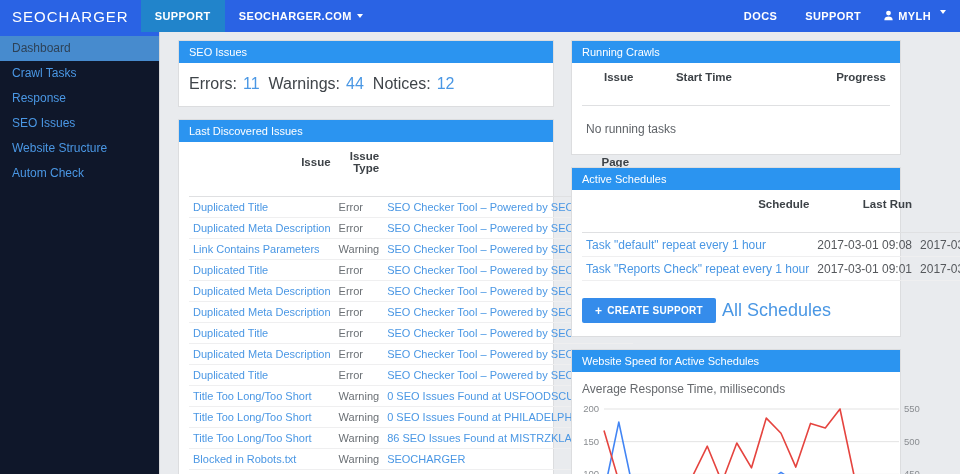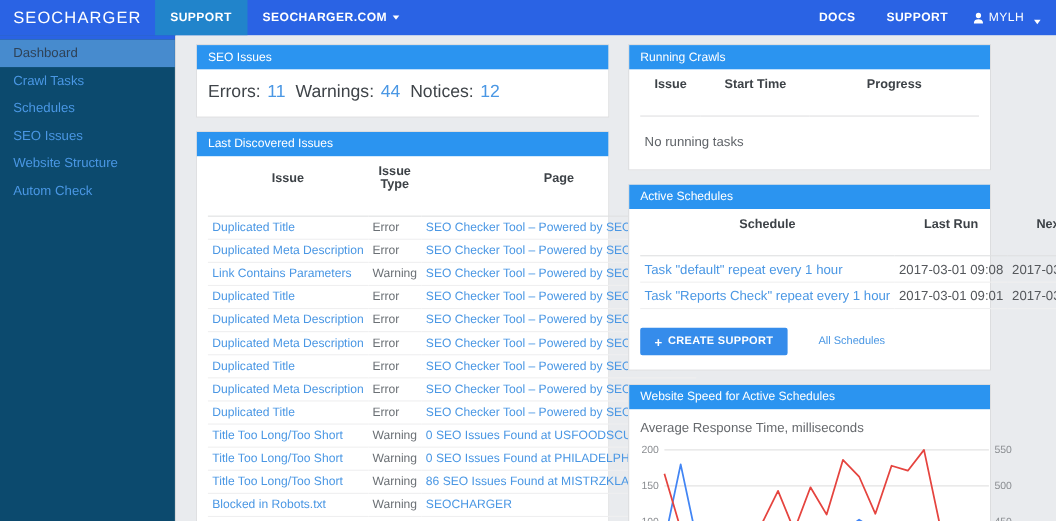--- a/index.html
+++ b/index.html
@@ -6,54 +6,54 @@
   html,body{margin:0;padding:0}
   body{width:960px;height:474px;background:#e9ebee;font-family:"Liberation Sans",sans-serif;overflow:hidden;position:relative}
 
   
   .navbar{position:absolute;top:0;left:0;width:960px;height:32px;background:#2a63e4;display:flex;align-items:stretch;color:#fff;z-index:5}
   .brand{display:flex;align-items:center;padding:0 12px;font-size:15px;letter-spacing:1px;cursor:pointer}
   .nav-tab{display:flex;align-items:center;padding:0 14px;font-size:11px;font-weight:bold;letter-spacing:.4px;cursor:pointer}
   .nav-tab.active{background:#2184cb}
   .nav-right{margin-left:auto;display:flex;align-items:center;padding-right:14px}
   .nav-link{font-size:11px;font-weight:bold;letter-spacing:.4px;padding:0 14px;cursor:pointer}
-  .nav-user{display:flex;align-items:flex-end;font-size:11px;font-weight:normal;letter-spacing:.4px;gap:4px;padding-left:8px;cursor:pointer}
+  .nav-user{display:flex;align-items:flex-start;font-size:11px;font-weight:bold;letter-spacing:.4px;gap:4px;padding-left:8px;cursor:pointer}
   .caret{display:inline-block;width:0;height:0;border-left:3px solid transparent;border-right:3px solid transparent;border-top:4px solid #fff;margin-left:5px}
 
   
-  .sidebar{position:absolute;top:32px;left:0;width:160px;bottom:0;background:#0c4a6e;border-right:1px solid #d7d8da}
+  .sidebar{position:absolute;top:32px;left:0;width:160px;bottom:0;background:#0f172a;border-right:1px solid #d7d8da}
   .side-strip{height:4px;background:#2a63e4}
   .side-item{padding:6px 0 6px 12px;font-size:12px;line-height:13px;color:#4a97e4;cursor:pointer}
   .side-item.active{background:#478bce;color:#2e4257}
 
   
   .main{position:absolute;left:161px;top:32px;right:0;bottom:0;padding:8px 0 0 17px;display:flex;gap:17px;overflow:hidden}
   .col-left{width:376px}
   .col-right{width:330px}
   .card{background:#fff;border:1px solid #dcdddf;margin-bottom:12px}
   .card-header{background:#2b94f0;color:#fff;font-size:11px;padding:5px 10px}
 
   .summary{font-size:16px;color:#3f4449;padding:12px 10px 13px}
   .summary .num{color:#4a97e4;margin:0 9px 0 6px}
 
   table{width:100%;border-collapse:collapse}
-  th{text-align:center;color:#3d4247;font-weight:bold;font-size:11.5px;padding:8px 4px 22px;border-bottom:1px solid #dfe0e2}
+  th{text-align:right;color:#3d4247;font-weight:bold;font-size:11.5px;padding:8px 4px 22px;border-bottom:1px solid #dfe0e2}
   td{padding:4px;border-bottom:1px solid #efeff0;font-size:11px;color:#6b7075;white-space:nowrap;overflow:hidden;text-overflow:ellipsis}
   .issues-table td{height:20px}
   .issues-table tr:last-child td{border-bottom:none}
   .link{color:#4a97e4;text-decoration:none;cursor:pointer}
   .tbl-wrap{padding:0 10px 6px}
 
   .empty-text{font-size:12px;color:#5f6368;padding:10px 14px 18px}
 
   .sched-table td{font-size:12px;color:#55585c;height:24px}
   .btn-row{padding:11px 10px 13px;display:flex;align-items:center}
   .btn{background:#358ceb;color:#fff;font-size:10px;font-weight:bold;letter-spacing:.3px;border:none;border-radius:2px;padding:7px 13px;display:inline-flex;align-items:center;gap:5px;cursor:pointer;font-family:"Liberation Sans",sans-serif}
   .btn .plus{font-size:12px;font-weight:bold;line-height:8px}
-  .all-link{font-size:10px;margin-left:28px}
+  .all-link{font-size:18px;margin-left:6px}
 
   .subtitle{font-size:12px;color:#66696d;padding:10px 10px 0}
   .chart-wrap{padding:2px 6px 4px}
 </style>
 </head>
 <body>
 
 <nav class="navbar">
   <div class="brand">SEOCHARGER</div>
   <div class="nav-tab active">SUPPORT</div>
@@ -72,21 +72,21 @@
       <span class="caret"></span>
     </div>
   </div>
 </nav>
 
 <aside class="sidebar">
   <div class="side-strip"></div>
   <div>
       <div class="side-item active">Dashboard</div>
       <div class="side-item">Crawl Tasks</div>
-      <div class="side-item">Schedules</div>
+      <div class="side-item">Response</div>
       <div class="side-item">SEO Issues</div>
       <div class="side-item">Website Structure</div>
       <div class="side-item">Autom Check</div>
     </div>
 </aside>
 
 <div class="main">
 
   <div class="col-left">
 

